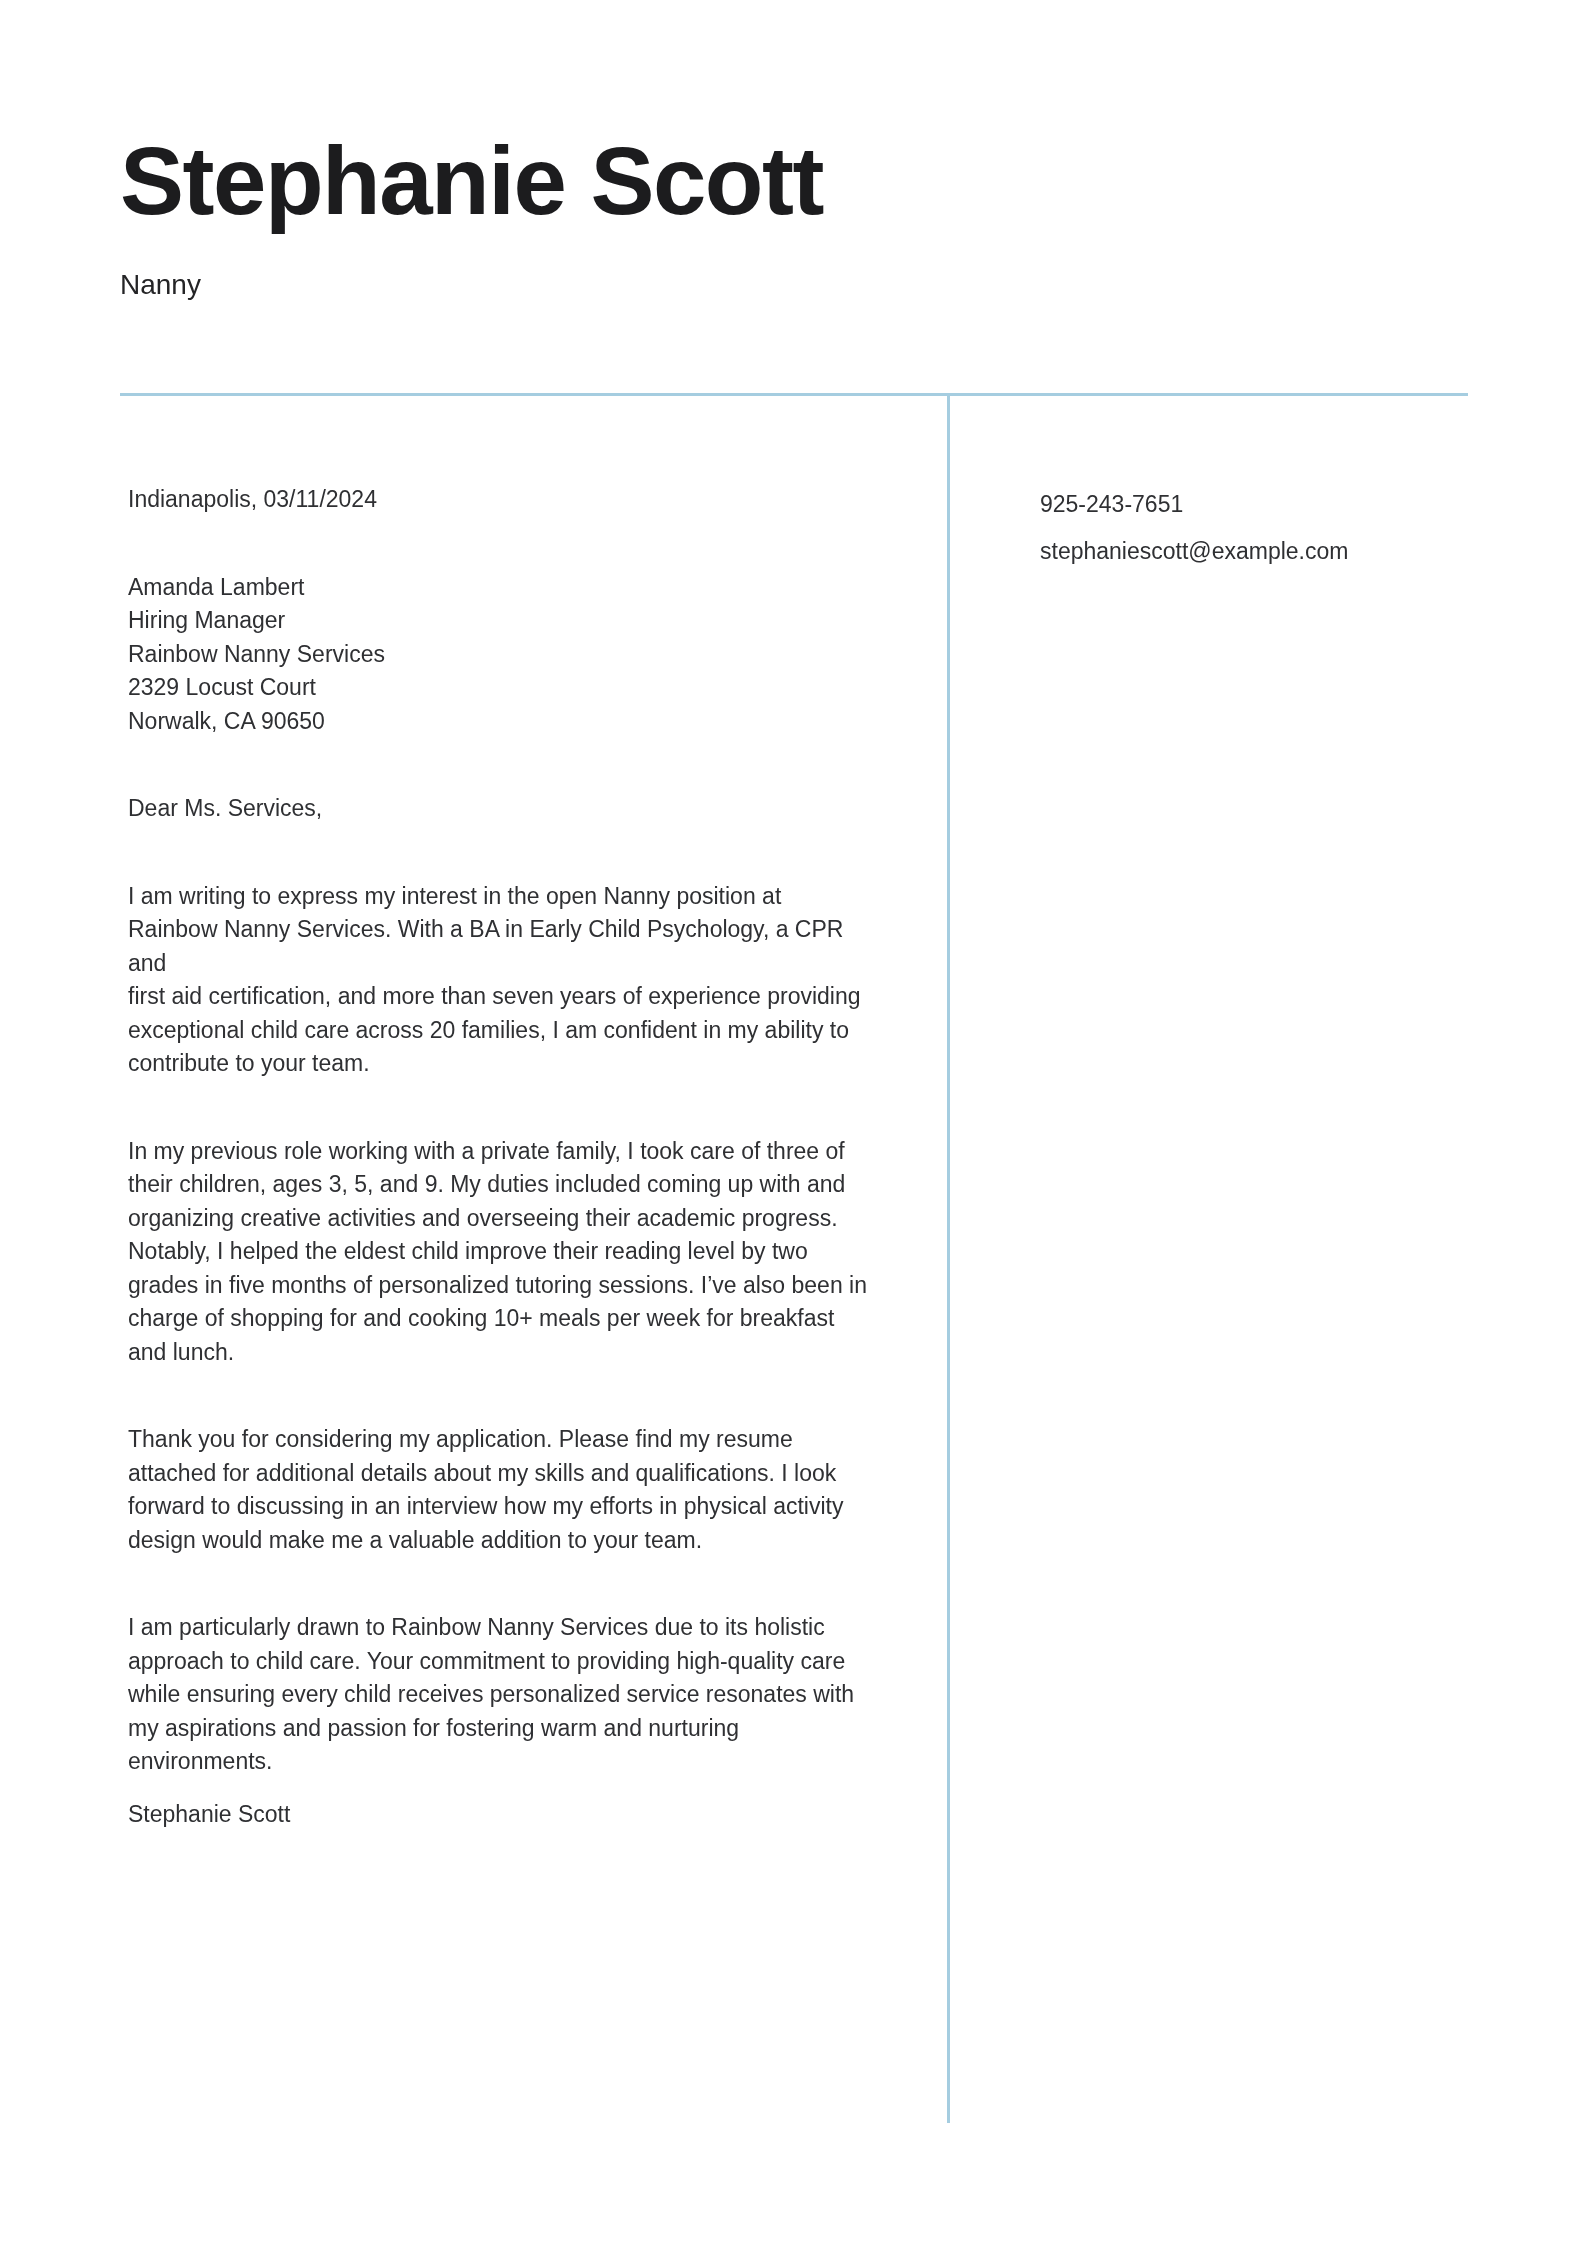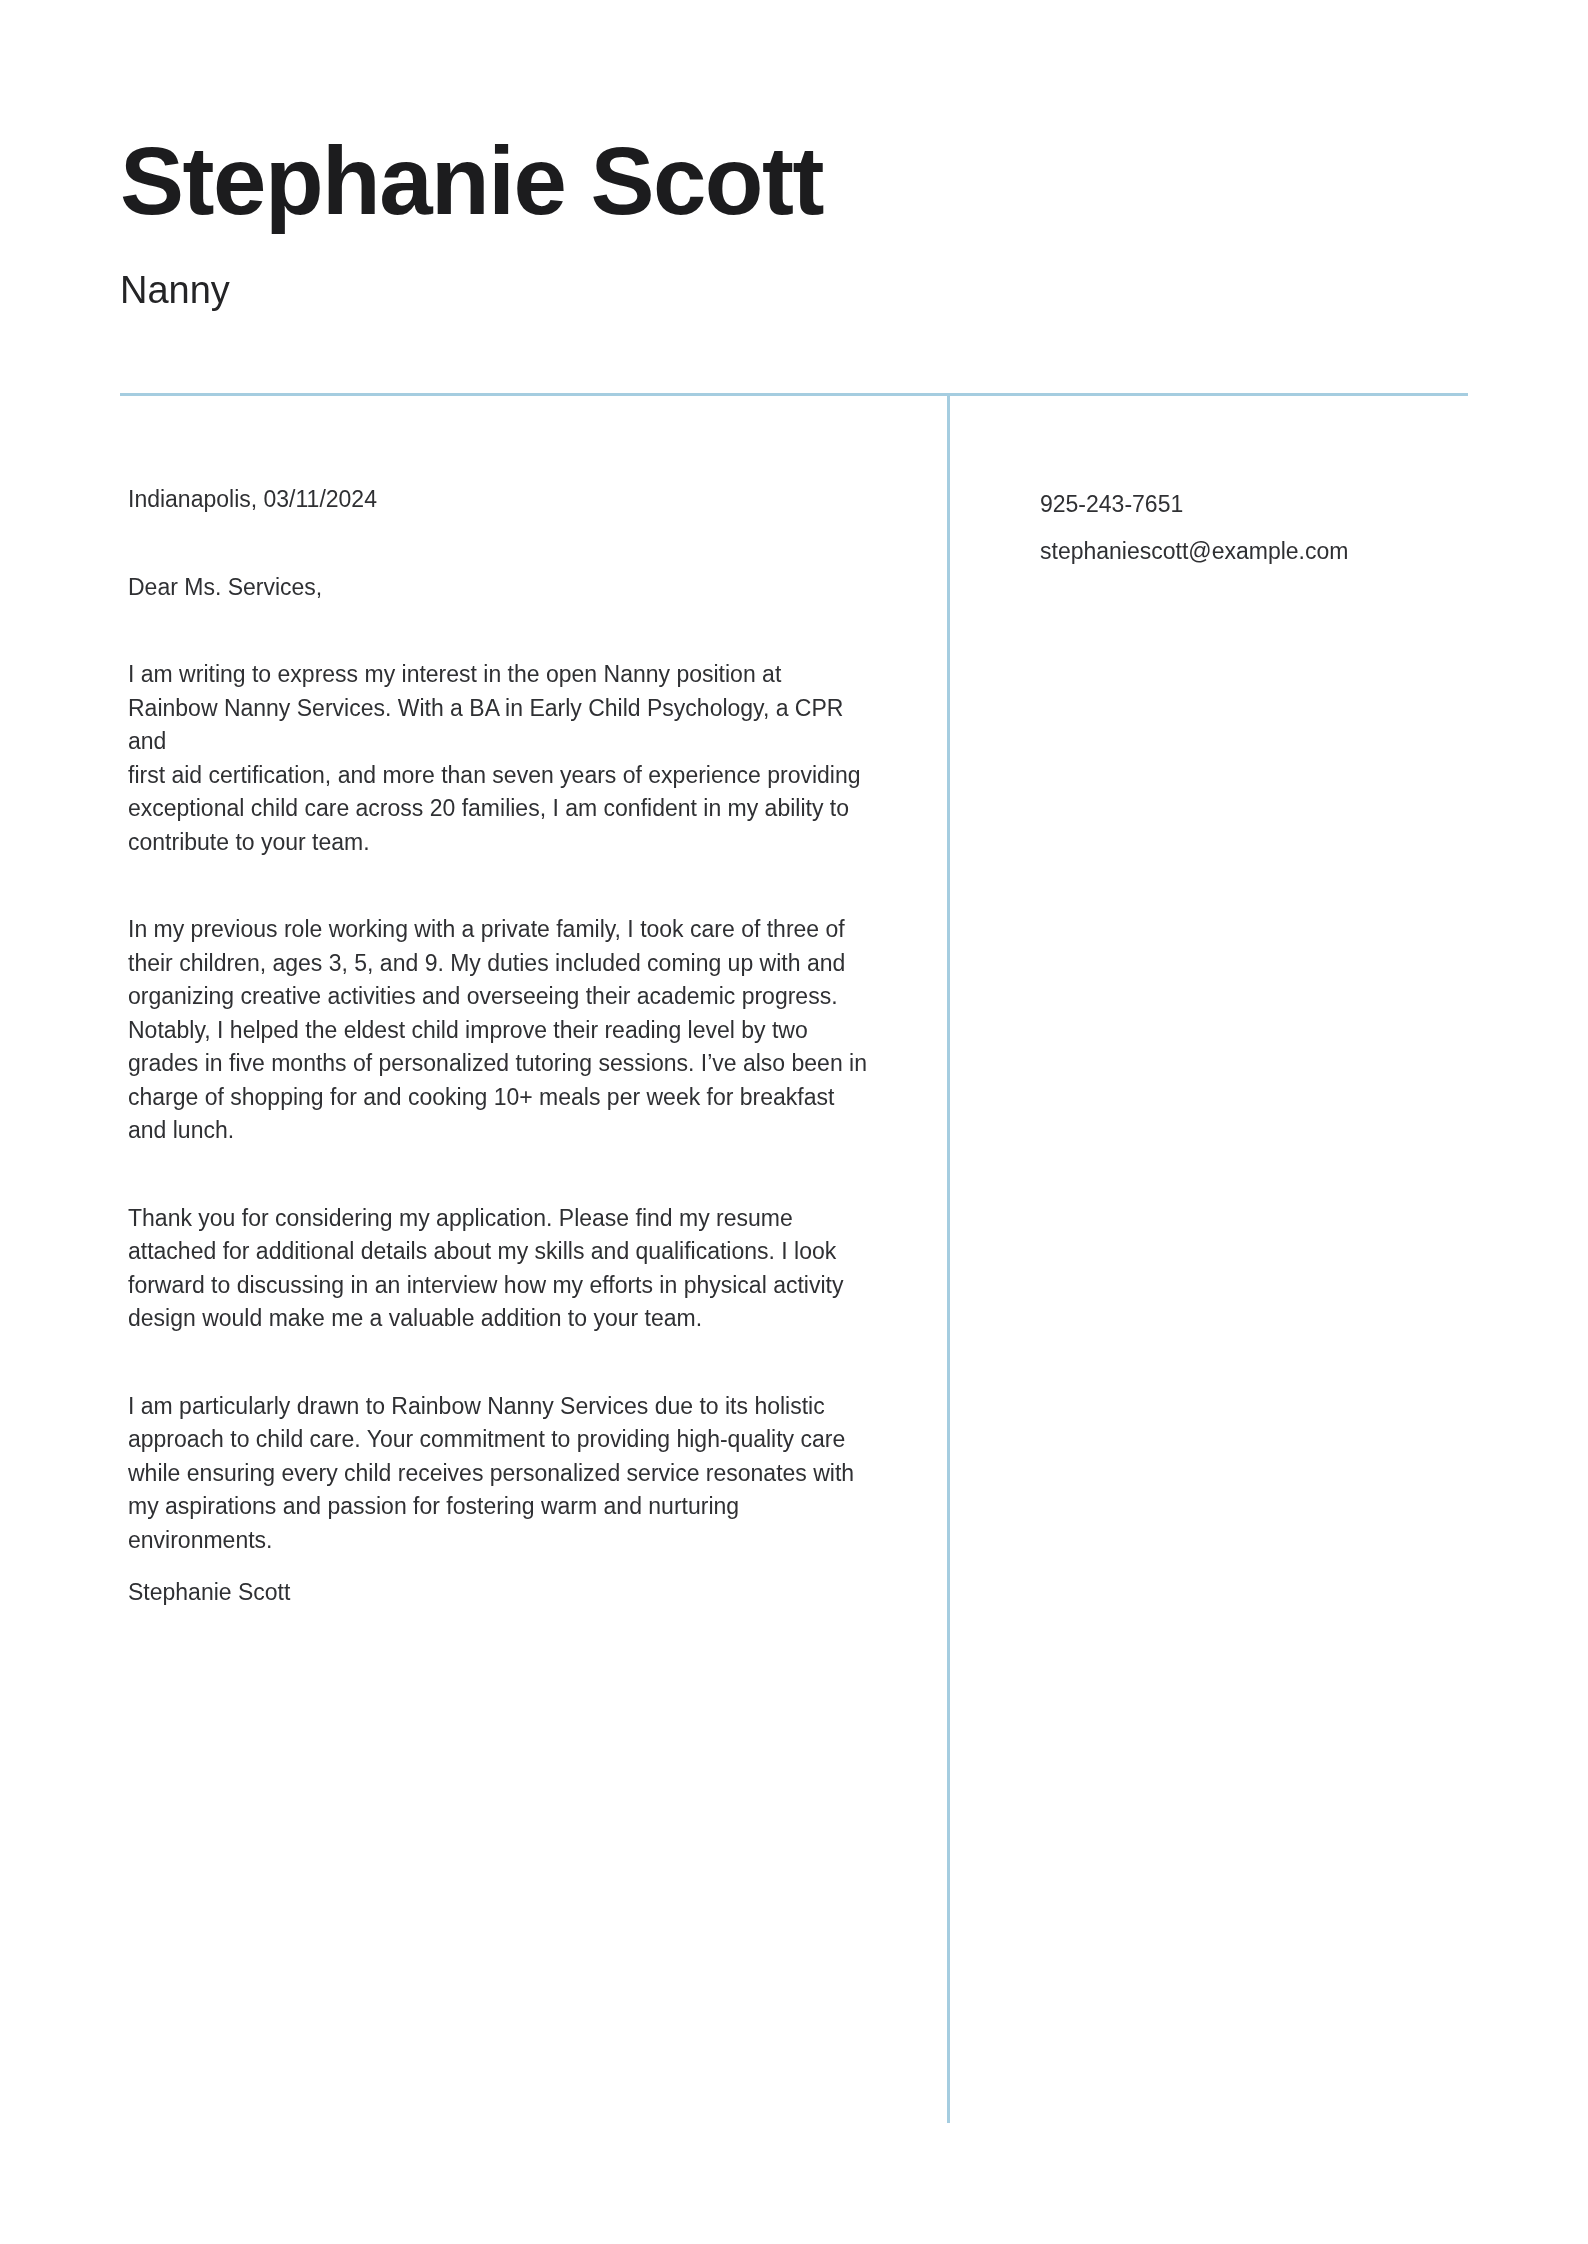--- a/index.html
+++ b/index.html
@@ -24,21 +24,21 @@
     line-height: 1.05;
     font-weight: bold;
     letter-spacing: -1.5px;
     color: #1c1c1e;
     white-space: nowrap;
   }
   .doc-subtitle {
     position: absolute;
     left: 120px;
     top: 268px;
-    font-size: 38px;
+    font-size: 28px;
     line-height: 1.2;
     font-weight: 400;
     color: #242426;
     white-space: nowrap;
   }
   .divider-horizontal {
     position: absolute;
     left: 120px;
     top: 393px;
     width: 1348px;
@@ -86,20 +86,25 @@
   <div class="doc-title">Stephanie Scott</div>
 
   <div class="doc-subtitle">Nanny</div>
 
   <div class="divider-horizontal"></div>
   <div class="divider-vertical"></div>
 
   <div class="left-col">
     <p>Indianapolis, 03/11/2024</p>
 
+    <p class="block-gap">Amanda Lambert
+Hiring Manager
+Rainbow Nanny Services
+2329 Locust Court
+Norwalk, CA 90650</p>
 
     <p class="block-gap">Dear Ms. Services,</p>
 
     <p class="block-gap">I am writing to express my interest in the open Nanny position at
 Rainbow Nanny Services. With a BA in Early Child Psychology, a CPR and
 first aid certification, and more than seven years of experience providing
 exceptional child care across 20 families, I am confident in my ability to
 contribute to your team.</p>
 
     <p class="block-gap">In my previous role working with a private family, I took care of three of

